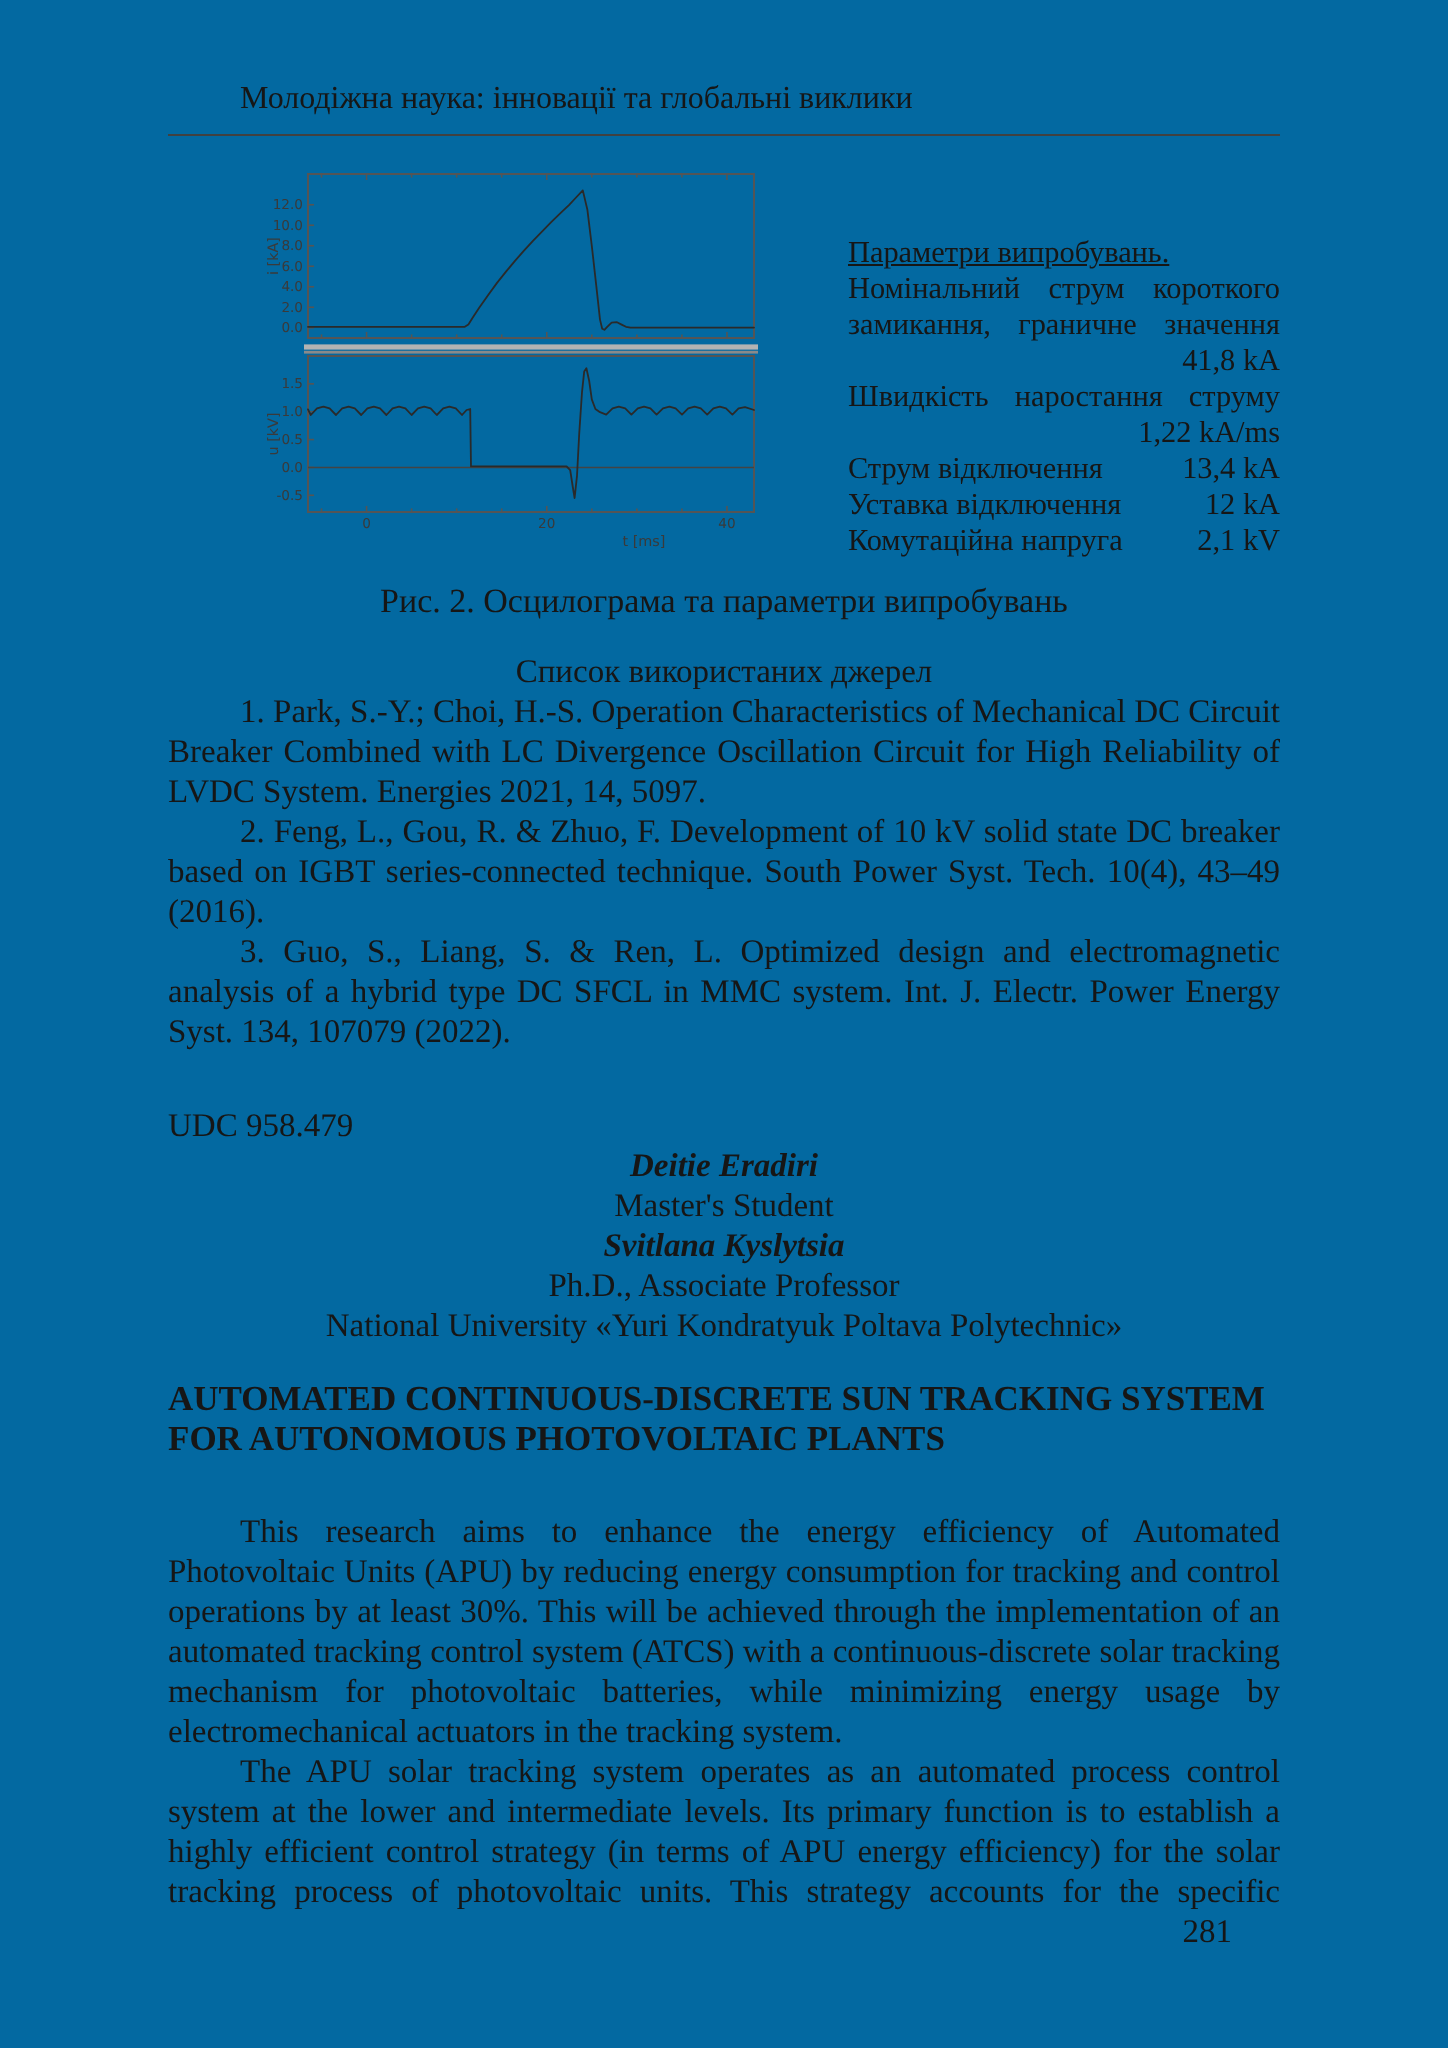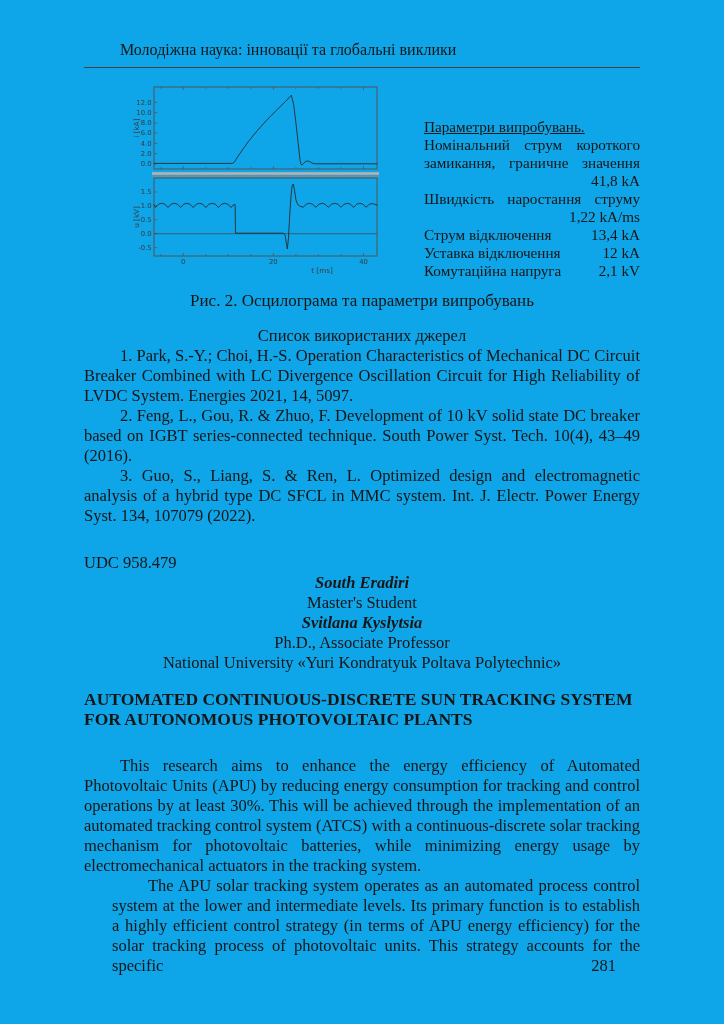--- a/index.html
+++ b/index.html
@@ -1,36 +1,36 @@
 <!DOCTYPE html>
 <html><head>
 <meta charset="utf-8">
 <style>
   html,body{margin:0;padding:0;background:#9a9a9a;}
-  .page{position:relative;width:724px;height:1024px;margin:0 auto;background:#0ea5e9;
+  .page{position:relative;width:724px;height:1024px;margin:0 auto;background:#0369a1;
         color:#161616;font-family:"Liberation Serif","DejaVu Serif",serif;overflow:hidden;}
   .content{padding:40px 84px 0 84px;}
 
   .running-head{font-size:16px;line-height:20px;padding-left:36px;padding-bottom:7px;
                 border-bottom:1.5px solid #414141;}
 
   .figure-row{display:flex;margin-top:17px;align-items:flex-start;}
   .chart-wrap{width:288px;height:190px;flex:none;margin-left:48px;}
   .chart-wrap svg{display:block;width:288px;height:190px;}
   .params{flex:1;margin-left:4px;font-size:15.2px;line-height:18px;}
   .params-title{text-decoration:underline;margin-top:33px;}
   .param-label-just{text-align:justify;text-align-last:justify;}
   .param-value-line{text-align:right;}
   .param-inline{display:flex;justify-content:space-between;}
 
   .fig-caption{text-align:center;font-size:17px;line-height:20px;margin-top:11px;}
   .refs-heading{text-align:center;font-size:16.5px;line-height:20px;margin-top:15px;}
   .refs p,.body-text p{font-size:16.5px;line-height:20px;text-align:justify;
                        text-indent:36px;margin:0;}
-  .body-text p.cont{text-align-last:justify;margin-left:28px;}
+  .body-text p.cont{text-align-last:justify;}
   .udc{margin-top:27px;font-size:16.5px;line-height:20px;}
   .authors{text-align:center;font-size:16.5px;line-height:20px;}
   .author-name{font-weight:bold;font-style:italic;}
   .article-title{font-weight:bold;font-size:17.5px;line-height:20px;
                  margin-top:16px;}
   .body-text{margin-top:27px;}
   .page-number{position:absolute;right:108px;bottom:48px;font-size:16.5px;margin-left:16px;}
 
   .ax-txt{font-family:"DejaVu Sans","Liberation Sans",sans-serif;font-size:6.8px;fill:#3a3a3a;}
   .ax-lab{font-family:"DejaVu Sans","Liberation Sans",sans-serif;font-size:7.2px;fill:#3a3a3a;}
@@ -143,21 +143,21 @@
     <div class="refs" id="refs-list">
         <p>1. Park, S.-Y.; Choi, H.-S. Operation Characteristics of Mechanical DC Circuit Breaker Combined with LC Divergence Oscillation Circuit for High Reliability of LVDC System. Energies 2021, 14, 5097.</p>
         <p>2. Feng, L., Gou, R. &amp; Zhuo, F. Development of 10 kV solid state DC breaker based on IGBT series-connected technique. South Power Syst. Tech. 10(4), 43–49 (2016).</p>
         <p>3. Guo, S., Liang, S. &amp; Ren, L. Optimized design and electromagnetic analysis of a hybrid type DC SFCL in MMC system. Int. J. Electr. Power Energy Syst. 134, 107079 (2022).</p>
       </div>
 
     <div class="udc">UDC 958.479</div>
 
     <div class="authors">
       <div id="authors-lines">
-          <div class="author-name">South Eradiri</div>
+          <div class="author-name">Deitie Eradiri</div>
           <div>Master's Student</div>
           <div class="author-name">Svitlana Kyslytsia</div>
           <div>Ph.D., Associate Professor</div>
         </div>
       <div>National University «Yuri Kondratyuk Poltava Polytechnic»</div>
     </div>
 
     <div class="article-title">AUTOMATED CONTINUOUS-DISCRETE SUN TRACKING SYSTEM FOR AUTONOMOUS PHOTOVOLTAIC PLANTS</div>
 
     <div class="body-text" id="paras-block">

